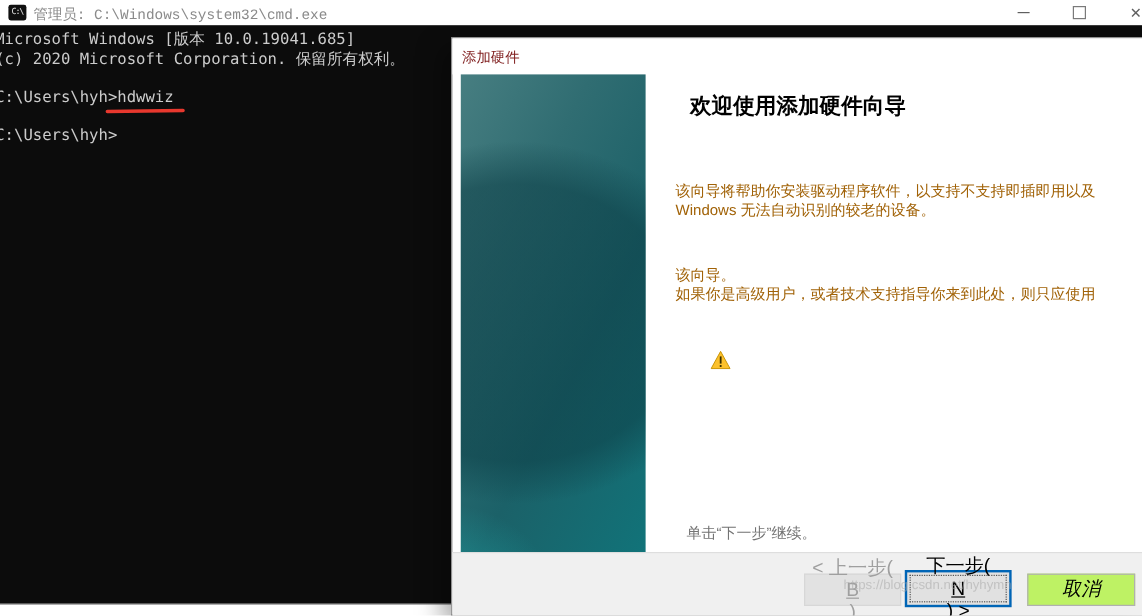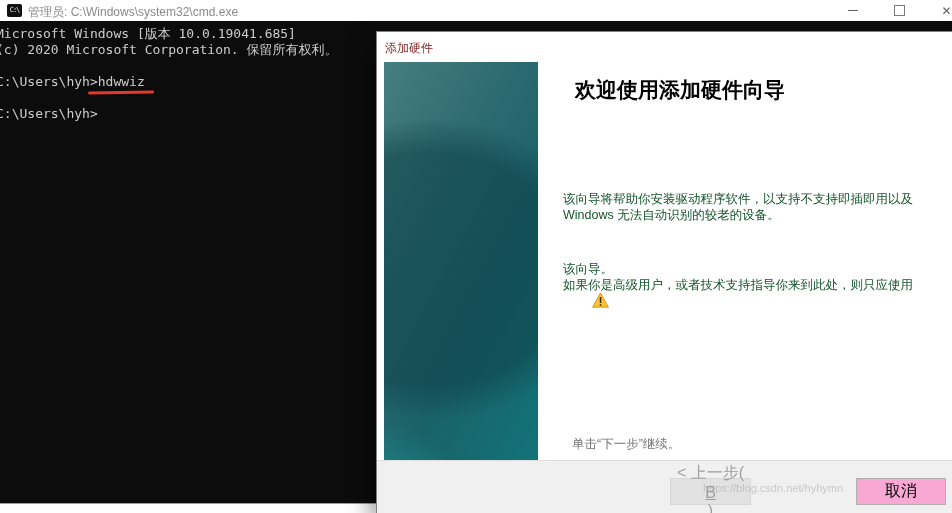--- a/index.html
+++ b/index.html
@@ -10,21 +10,21 @@
   }
 
   
   .cmd-window { position:absolute; left:0; top:0; width:952px; height:504px;
     background:#fff; border-bottom:1px solid #9b9b9b; box-sizing:border-box; }
   .cmd-titlebar { position:absolute; left:0; top:0; width:952px; height:21px; background:#ffffff; }
   .cmd-icon { position:absolute; left:7px; top:4px; width:15px; height:13px;
     background:#101010; border-radius:2px; color:#e8e8e8;
     font-family:"DejaVu Sans Mono","Liberation Mono",monospace; font-size:7px; line-height:13px;
     text-align:center; letter-spacing:-1px; overflow:hidden; }
-  .cmd-title { position:absolute; left:28px; top:4px; font-size:12px; color:#8a8a8a; white-space:nowrap; }
+  .cmd-title { position:absolute; left:28px; top:4px; font-size:12px; color:#8a8a8a; white-space:nowrap;font-family:Liberation Mono, monospace; }
   .cmd-controls { position:absolute; right:-18px; top:0; height:21px; display:flex; }
   .cmd-ctrl { width:47px; height:21px; display:flex; align-items:center; justify-content:center; color:#5f5f5f; }
   .glyph-min { width:10px; height:1px; background:#5f5f5f; display:block; }
   .glyph-max { width:9px; height:9px; border:1px solid #7a7a7a; display:block; }
   .glyph-close { font-size:12px; color:#5f5f5f; line-height:1; }
 
   .terminal { position:absolute; left:0; top:21px; width:952px; height:482px;
     background:#0c0c0c; overflow:hidden; }
   .terminal pre { position:absolute; left:-4px; top:5px; margin:0;
     font-family:"DejaVu Sans Mono","Liberation Mono",monospace;
@@ -39,22 +39,22 @@
   .wizard-titlebar { position:absolute; left:0; top:0; width:100%; height:30px; background:#ffffff; }
   .wizard-title { position:absolute; left:8px; top:8px; font-size:12px; color:#7f1d1d; }
 
   .teal-panel { position:absolute; left:7px; top:30px; width:154px; height:398px;
     background:
       radial-gradient(ellipse 150px 120px at -10% 108%, rgba(32,178,178,0.55), rgba(32,178,178,0) 60%),
       radial-gradient(ellipse 250px 210px at 30% 52%, rgba(11,60,68,0.50) 55%, rgba(11,60,68,0) 72%),
       linear-gradient(118deg, #477e81 0%, #306d72 30%, #1b6168 62%, #117379 100%);
   }
 
-  .wizard-heading { position:absolute; left:198px; top:44px; font-size:21px; font-weight:700; color:#000; white-space:nowrap; }
-  .body-par { position:absolute; font-size:12.5px; line-height:16px; color:#14532d; white-space:nowrap;margin-top:40px; }
+  .wizard-heading { position:absolute; left:198px; top:44px; font-size:18px; font-weight:700; color:#000; white-space:nowrap; }
+  .body-par { position:absolute; font-size:12.5px; line-height:16px; color:#a16207; white-space:nowrap; }
   .par-intro { left:186px; top:119px; }
   .par-advanced { left:186px; top:189px; }
 
   .warning-icon { position:absolute; left:215px; top:260px; width:17px; height:16px; }
   .warn-text { position:absolute; left:246px; top:263px; font-size:12.5px; font-weight:700;
     line-height:20px; color:#000; white-space:nowrap; }
 
   .continue-hint { position:absolute; left:195px; top:404px; font-size:12.5px; color:#737373; white-space:nowrap; }
 
   .wizard-footer { position:absolute; left:0; top:428px; width:100%; height:54px;
@@ -62,21 +62,21 @@
 
   .btn { position:absolute; box-sizing:border-box; font-size:16px; color:#000;
     display:flex; align-items:center; justify-content:center; white-space:nowrap;flex-direction:column; }
   .btn-back { left:293px; top:17px; width:81px; height:27px;
     background:#e2e2e2; border:1px solid #d7d7d7; color:#9f9f9f; }
   .btn-next { left:377px; top:14px; width:89px; height:31px;
     background:#e1e1e1; border:2px solid #0065b6; }
   .btn-next .focus-rect { position:absolute; left:2px; top:2px; right:2px; bottom:2px;
     border:1px dotted #555; pointer-events:none; }
   .btn-cancel { left:479px; top:17px; width:90px; height:27px;
-    background:#f9a8d4; border:1px solid #b0b0b0; }
+    background:#bef264; border:1px solid #b0b0b0;font-style:italic; }
   .btn u { text-decoration:underline; }
 
   .watermark { position:absolute; left:703px; top:482px; font-size:11px;
     color:rgba(168,168,168,0.55); white-space:nowrap; z-index:60; pointer-events:none; }
 </style>
 </head>
 <body>
 
 <div class="cmd-window">
   <div class="cmd-titlebar">
@@ -134,19 +134,25 @@
   </div>
 
   <div class="continue-hint">单击“下一步”继续。</div>
 
   <div class="wizard-footer">
     <div class="btn btn-back">
       <span>&lt; 上一步(</span>
         <u>B</u>
         <span>)</span>
     </div>
+    <div class="btn btn-next">
+      <div class="focus-rect"></div>
+      <span>下一步(</span>
+        <u>N</u>
+        <span>) &gt;</span>
+    </div>
     <div class="btn btn-cancel">
       <span>取消</span>
     </div>
   </div>
 </div>
 
 <div class="watermark">https://blog.csdn.net/hyhymn</div>
 
 </body></html>

